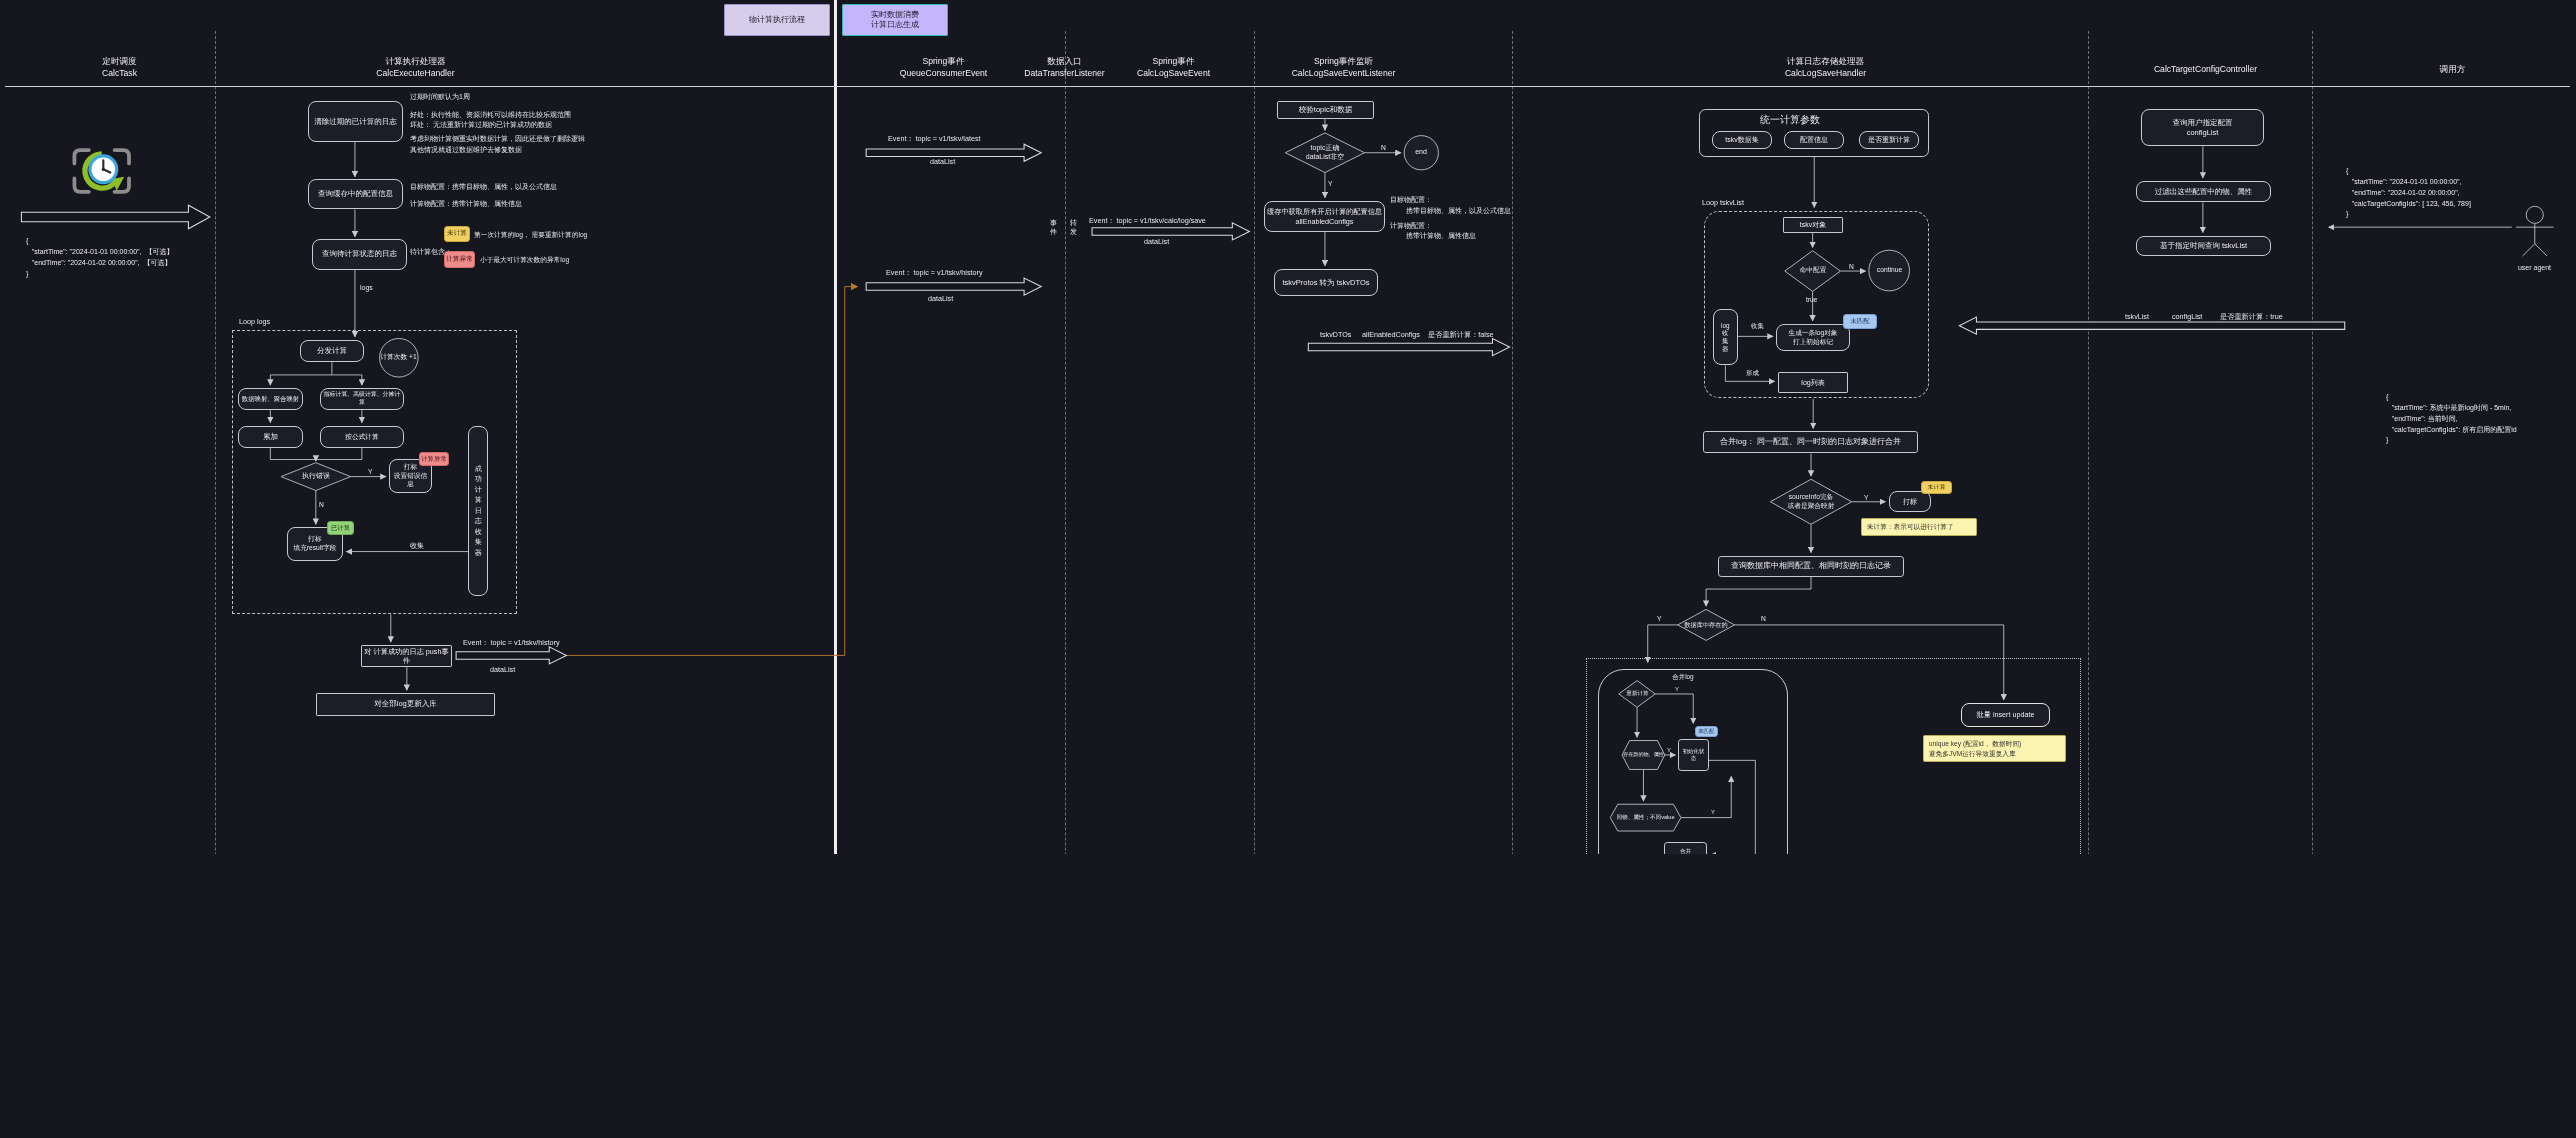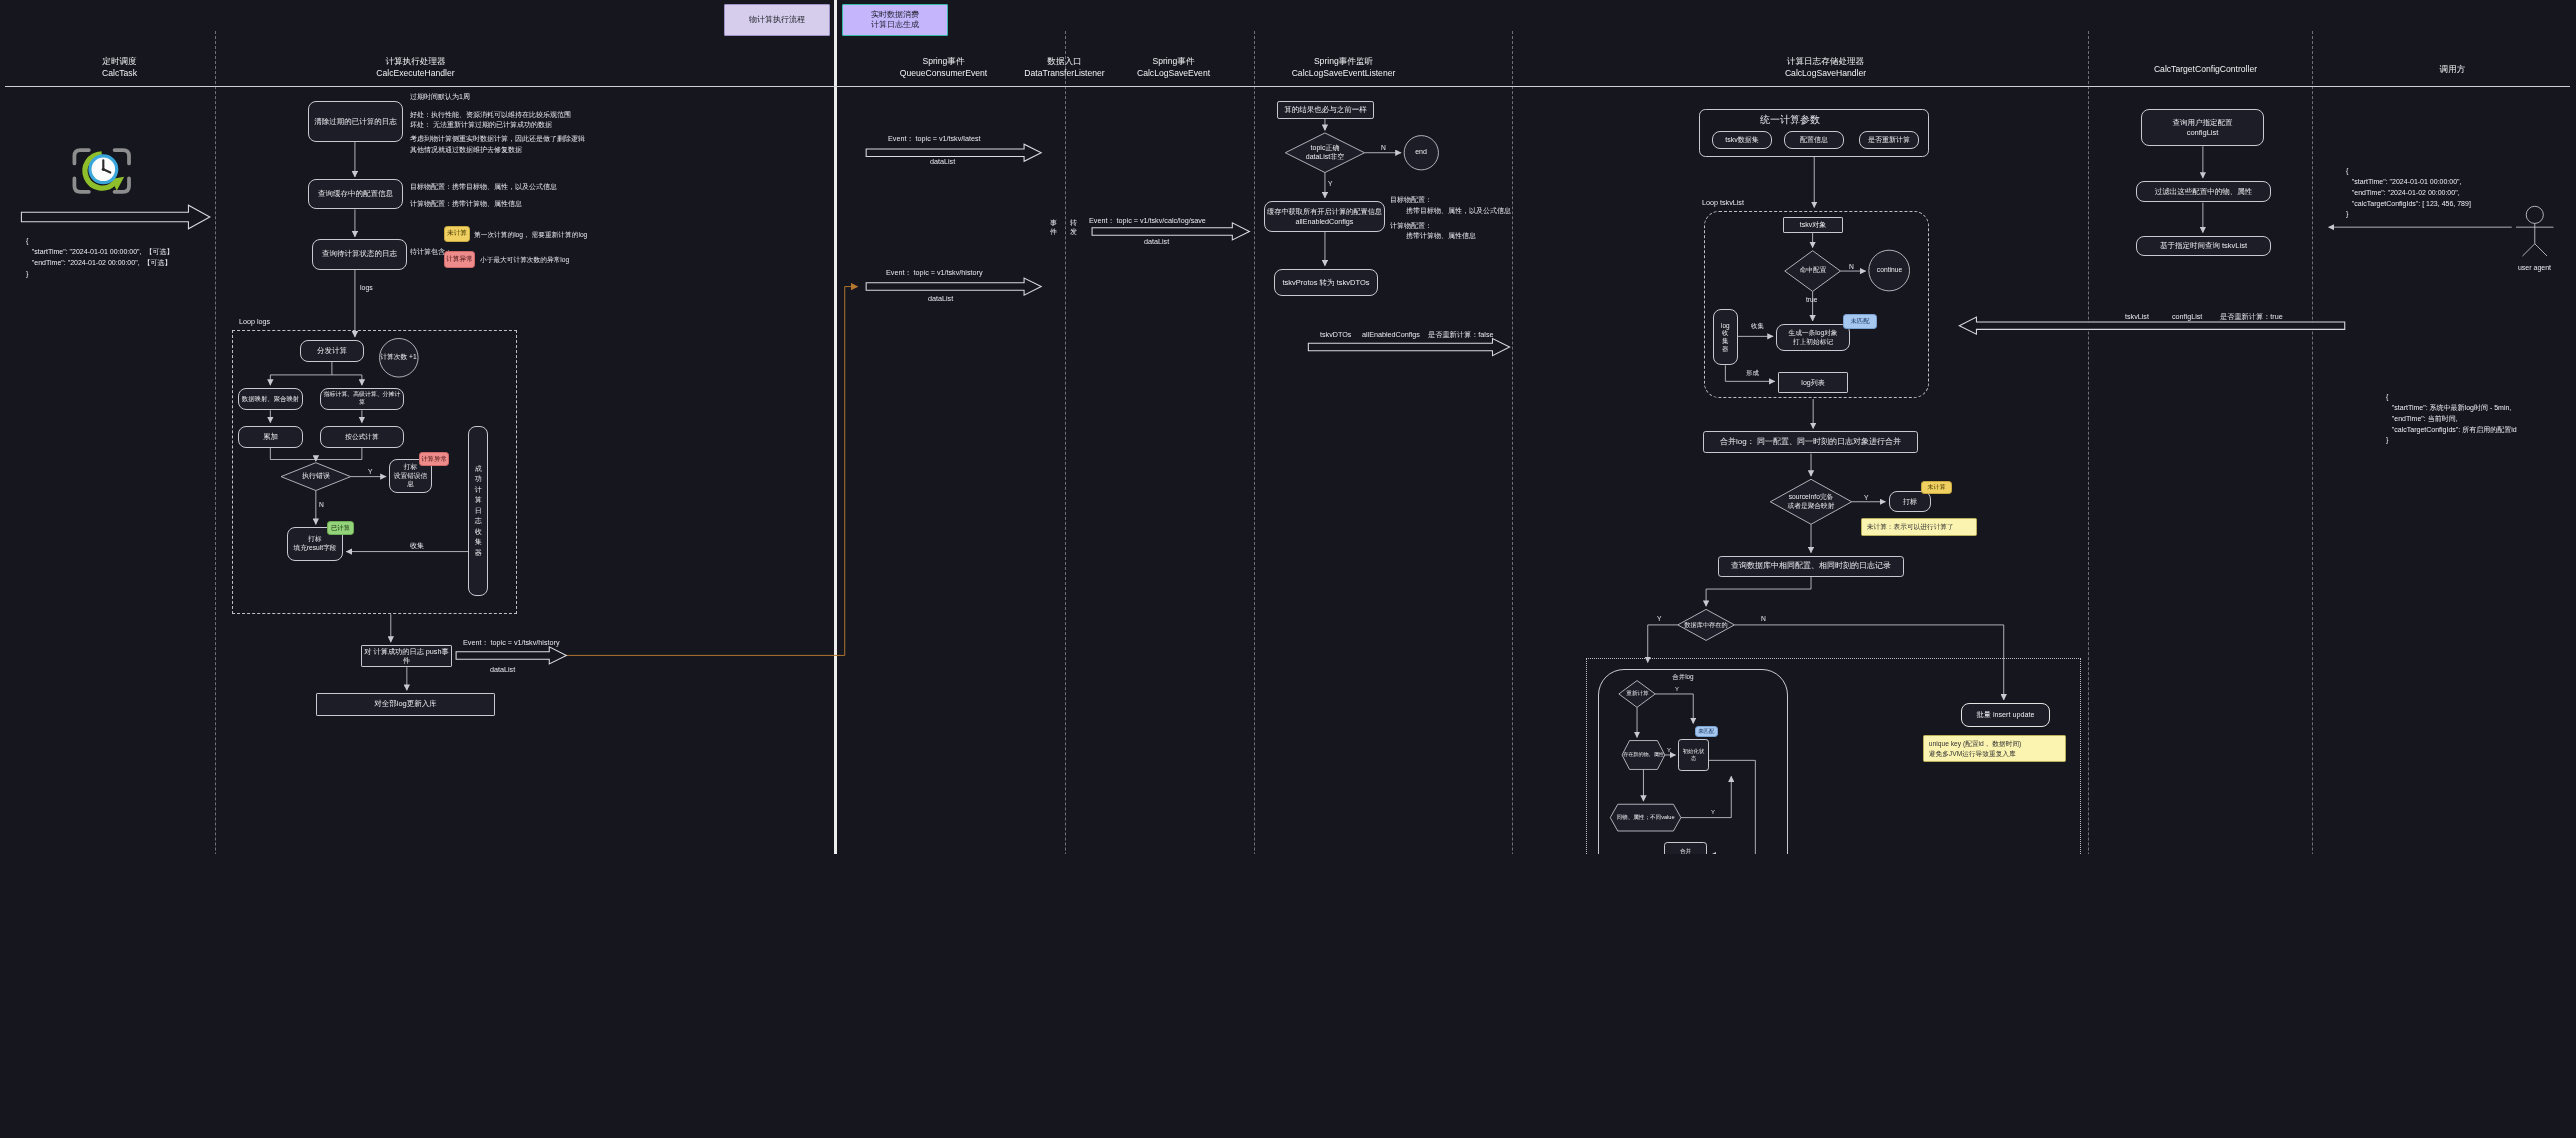--- a/index.html
+++ b/index.html
@@ -229,21 +229,21 @@
   <div class="lbl" style="left:928px;top:294px;font-size:7.2px">dataList</div>
 
   <div class="lbl" style="left:1050px;top:218px;white-space:pre-line;line-height:1.3">事
 件</div>
   <div class="lbl" style="left:1070px;top:218px;white-space:pre-line;line-height:1.3">转
 发</div>
 
   <div class="lbl" style="left:1089px;top:216px;font-size:7.2px">Event： topic = v1/tskv/calc/log/save</div>
   <div class="lbl" style="left:1144px;top:237px;font-size:7.2px">dataList</div>
 
-  <div class="node" style="left:1277px;top:101px;width:97px;height:17.7px;border-radius:2.1px">算的结果也必与之前一样</div>
+  <div class="node" style="left:1277px;top:101px;width:97px;height:17.7px;border-radius:2.1px">校验topic和数据</div>
   <div class="dlabel" style="left:1293px;top:140px;width:64px;height:26px;font-size:7px">topic正确
 dataList非空</div>
   <div class="lbl" style="left:1381px;top:143px;font-size:6.7px">N</div>
   <div class="dlabel" style="left:1405px;top:145px;width:32px;height:15px;font-size:7px">end</div>
   <div class="lbl" style="left:1328px;top:179px;font-size:6.7px">Y</div>
   <div class="node" style="left:1264px;top:201px;width:121px;height:31px;font-size:7.2px">缓存中获取所有开启计算的配置信息
 allEnabledConfigs</div>
   <div class="lbl" style="left:1390px;top:195px">目标物配置：</div>
   <div class="lbl" style="left:1406px;top:206px">携带目标物、属性，以及公式信息</div>
   <div class="lbl" style="left:1390px;top:221px">计算物配置：</div>

